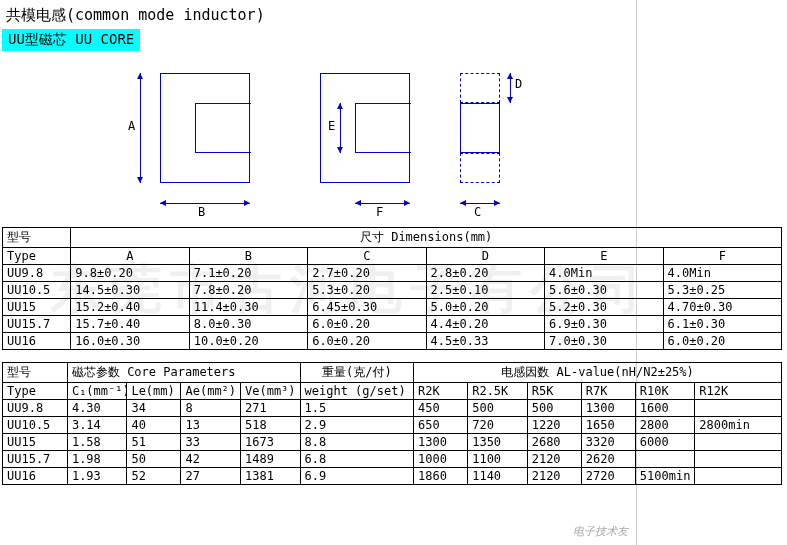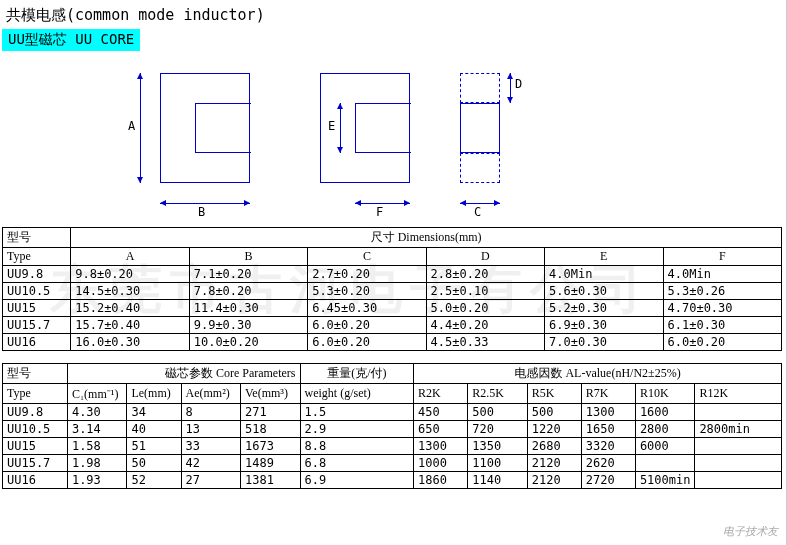--- a/index.html
+++ b/index.html
@@ -5,21 +5,21 @@
   body {
     margin: 0;
     padding: 0;
     font-family: "SimSun", "宋体", monospace, sans-serif;
     font-size: 13px;
     background: #fff;
     color: #000;
     width: 787px;
   }
   .page {
-    width: 787px;
+    width: 637px;
     height: 545px;
     position: relative;
     border-right: 1px solid #ccc;
     box-sizing: border-box;
   }
   .title {
     padding: 6px 4px 4px 6px;
     font-size: 15px;
   }
   .subtitle {
@@ -71,21 +71,20 @@
   th, td {
     border: 1px solid #000;
     padding: 1px 4px;
     font-size: 12px;
     text-align: left;
     white-space: nowrap;
     overflow: hidden;
   }
   th {
     font-weight: normal;
-    font-family: Liberation Serif, serif;
   }
   .spacer {
     height: 10px;
   }
   .watermark {
     position: absolute;
     left: 50px;
     top: 255px;
     font-size: 52px;
     color: rgba(0,0,0,0.06);
@@ -196,35 +195,35 @@
           <td>4.0Min</td>
           <td>4.0Min</td>
         </tr>
         <tr>
           <td>UU10.5</td>
           <td>14.5±0.30</td>
           <td>7.8±0.20</td>
           <td>5.3±0.20</td>
           <td>2.5±0.10</td>
           <td>5.6±0.30</td>
-          <td>5.3±0.26</td>
+          <td>5.3±0.25</td>
         </tr>
         <tr>
           <td>UU15</td>
           <td>15.2±0.40</td>
           <td>11.4±0.30</td>
           <td>6.45±0.30</td>
           <td>5.0±0.20</td>
           <td>5.2±0.30</td>
           <td>4.70±0.30</td>
         </tr>
         <tr>
           <td>UU15.7</td>
           <td>15.7±0.40</td>
-          <td>9.9±0.30</td>
+          <td>8.0±0.30</td>
           <td>6.0±0.20</td>
           <td>4.4±0.20</td>
           <td>6.9±0.30</td>
           <td>6.1±0.30</td>
         </tr>
         <tr>
           <td>UU16</td>
           <td>16.0±0.30</td>
           <td>10.0±0.20</td>
           <td>6.0±0.20</td>
@@ -249,21 +248,21 @@
       <col style="width:50px">
         <col style="width:55px">
         <col style="width:50px">
         <col style="width:50px">
         <col style="width:55px">
         <col style="width:80px">
     </colgroup>
     <tbody>
         <tr>
       <th>型号</th>
-      <th colspan="4" style="text-align:right;">磁芯参数 Core Parameters</th>
+      <th colspan="4" style="text-align:left;">磁芯参数 Core Parameters</th>
       <th style="text-align:center;">重量(克/付)</th>
       <th colspan="6" style="text-align:center;">电感因数 AL-value(nH/N2±25%)</th>
     </tr>
     <tr>
       <th>Type</th>
       <th>C₁(mm⁻¹)</th>
       <th>Le(mm)</th>
       <th>Ae(mm²)</th>
       <th>Ve(mm³)</th>
       <th>weight (g/set)</th>

